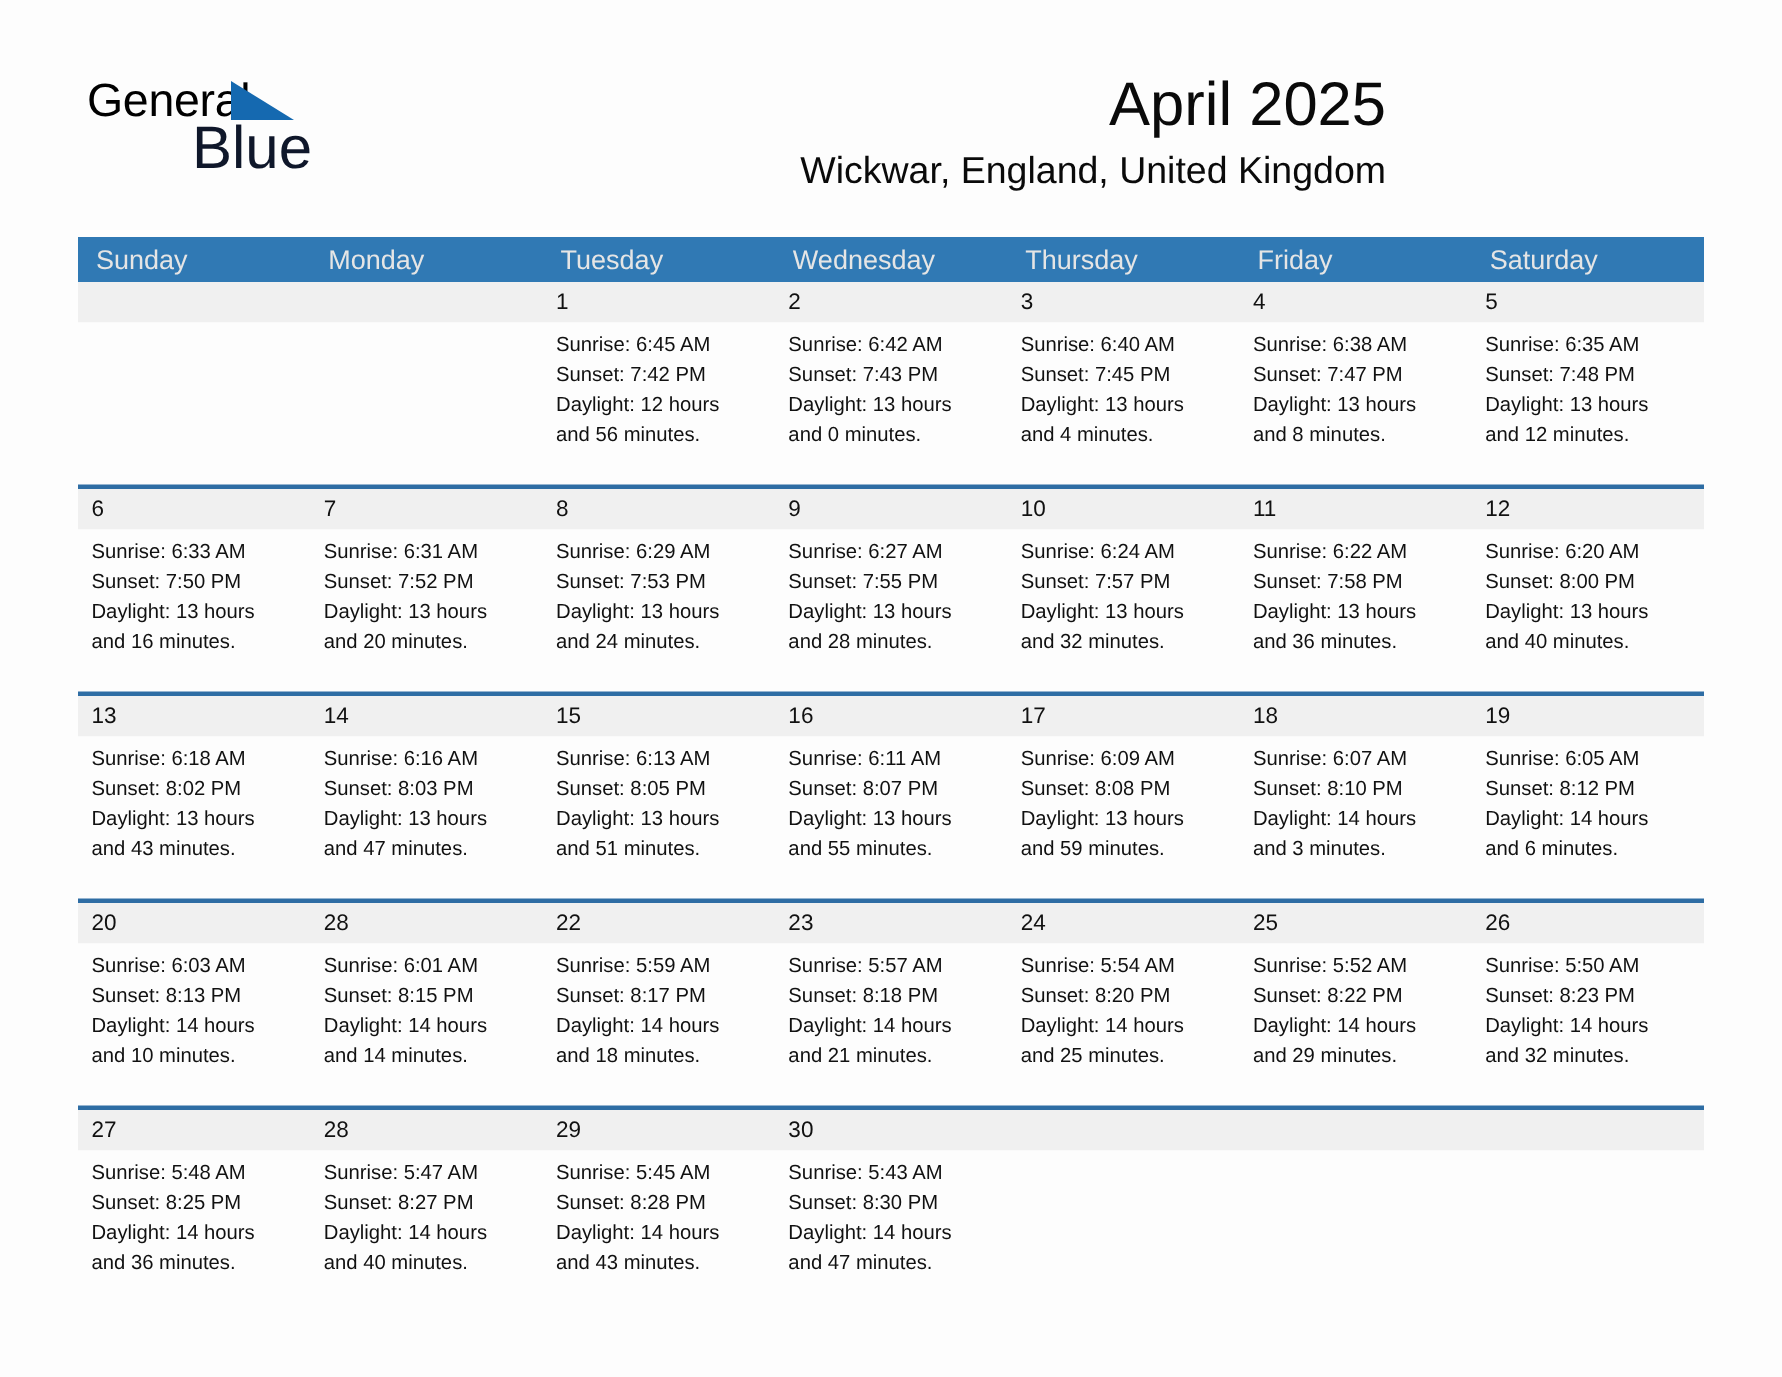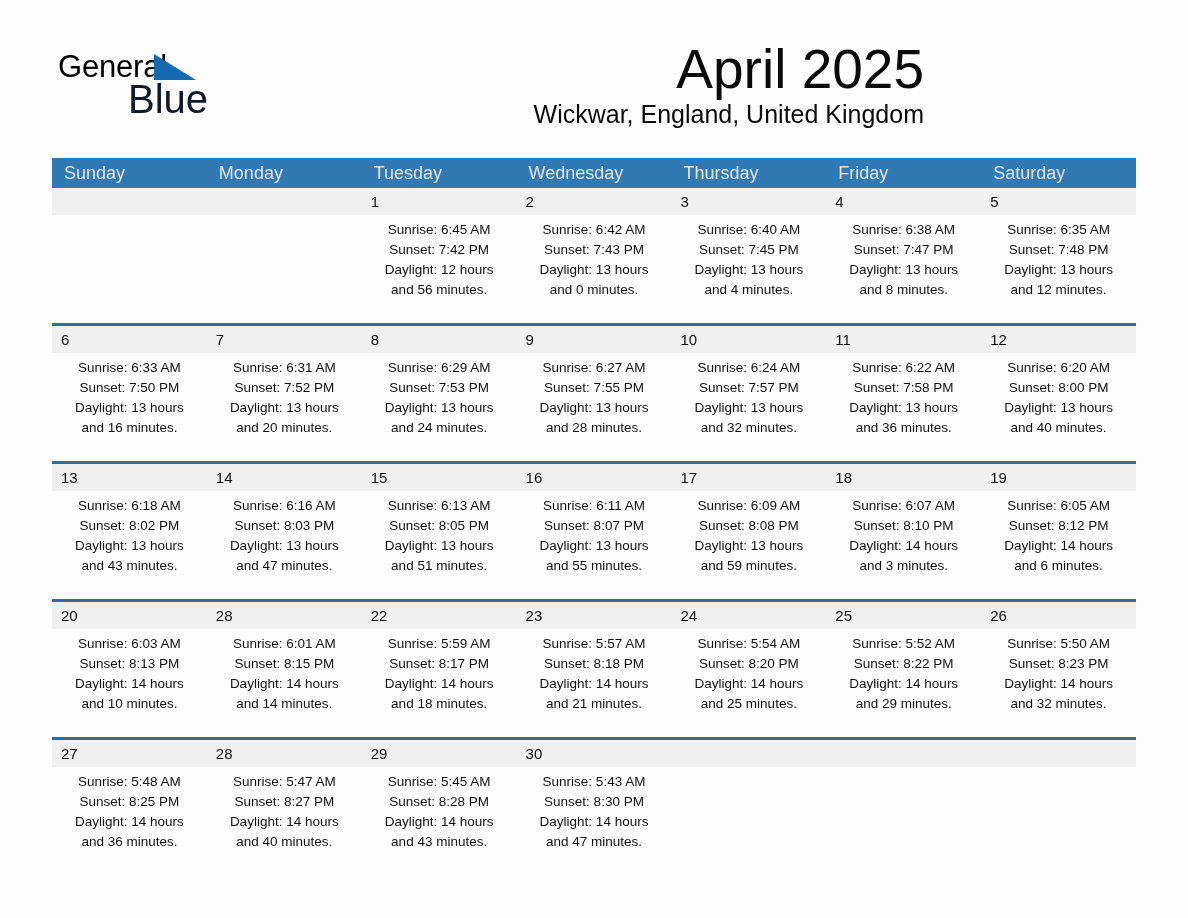--- a/index.html
+++ b/index.html
@@ -66,21 +66,21 @@
     font-family: "Liberation Sans", sans-serif;
   }
 
   .title-block {
     position: absolute;
     right: 60px;
     top: 44px;
     text-align: right;
   }
   .cal-title {
-    font-size: 55px;
+    font-size: 41px;
     line-height: 50px;
     color: #0a0a0a;
     font-weight: normal;
     margin: 0;
     font-family: "Liberation Sans", sans-serif;
     text-align: right;
   }
   .cal-subtitle {
     font-size: 25px;
     line-height: 32px;
@@ -138,21 +138,20 @@
 
   .detail-strip {
     display: flex;
     background: #fdfdfd;
     min-height: 100px;
   }
   .detail-cell {
     flex: 1 1 0;
     box-sizing: border-box;
     padding: 5px 9px 10px 9px;
-    text-align: center;
   }
   .detail-line {
     font-size: 13.5px;
     line-height: 20px;
     color: #111;
     white-space: nowrap;
   }
   .empty-cell { }
 </style>
 </head>

